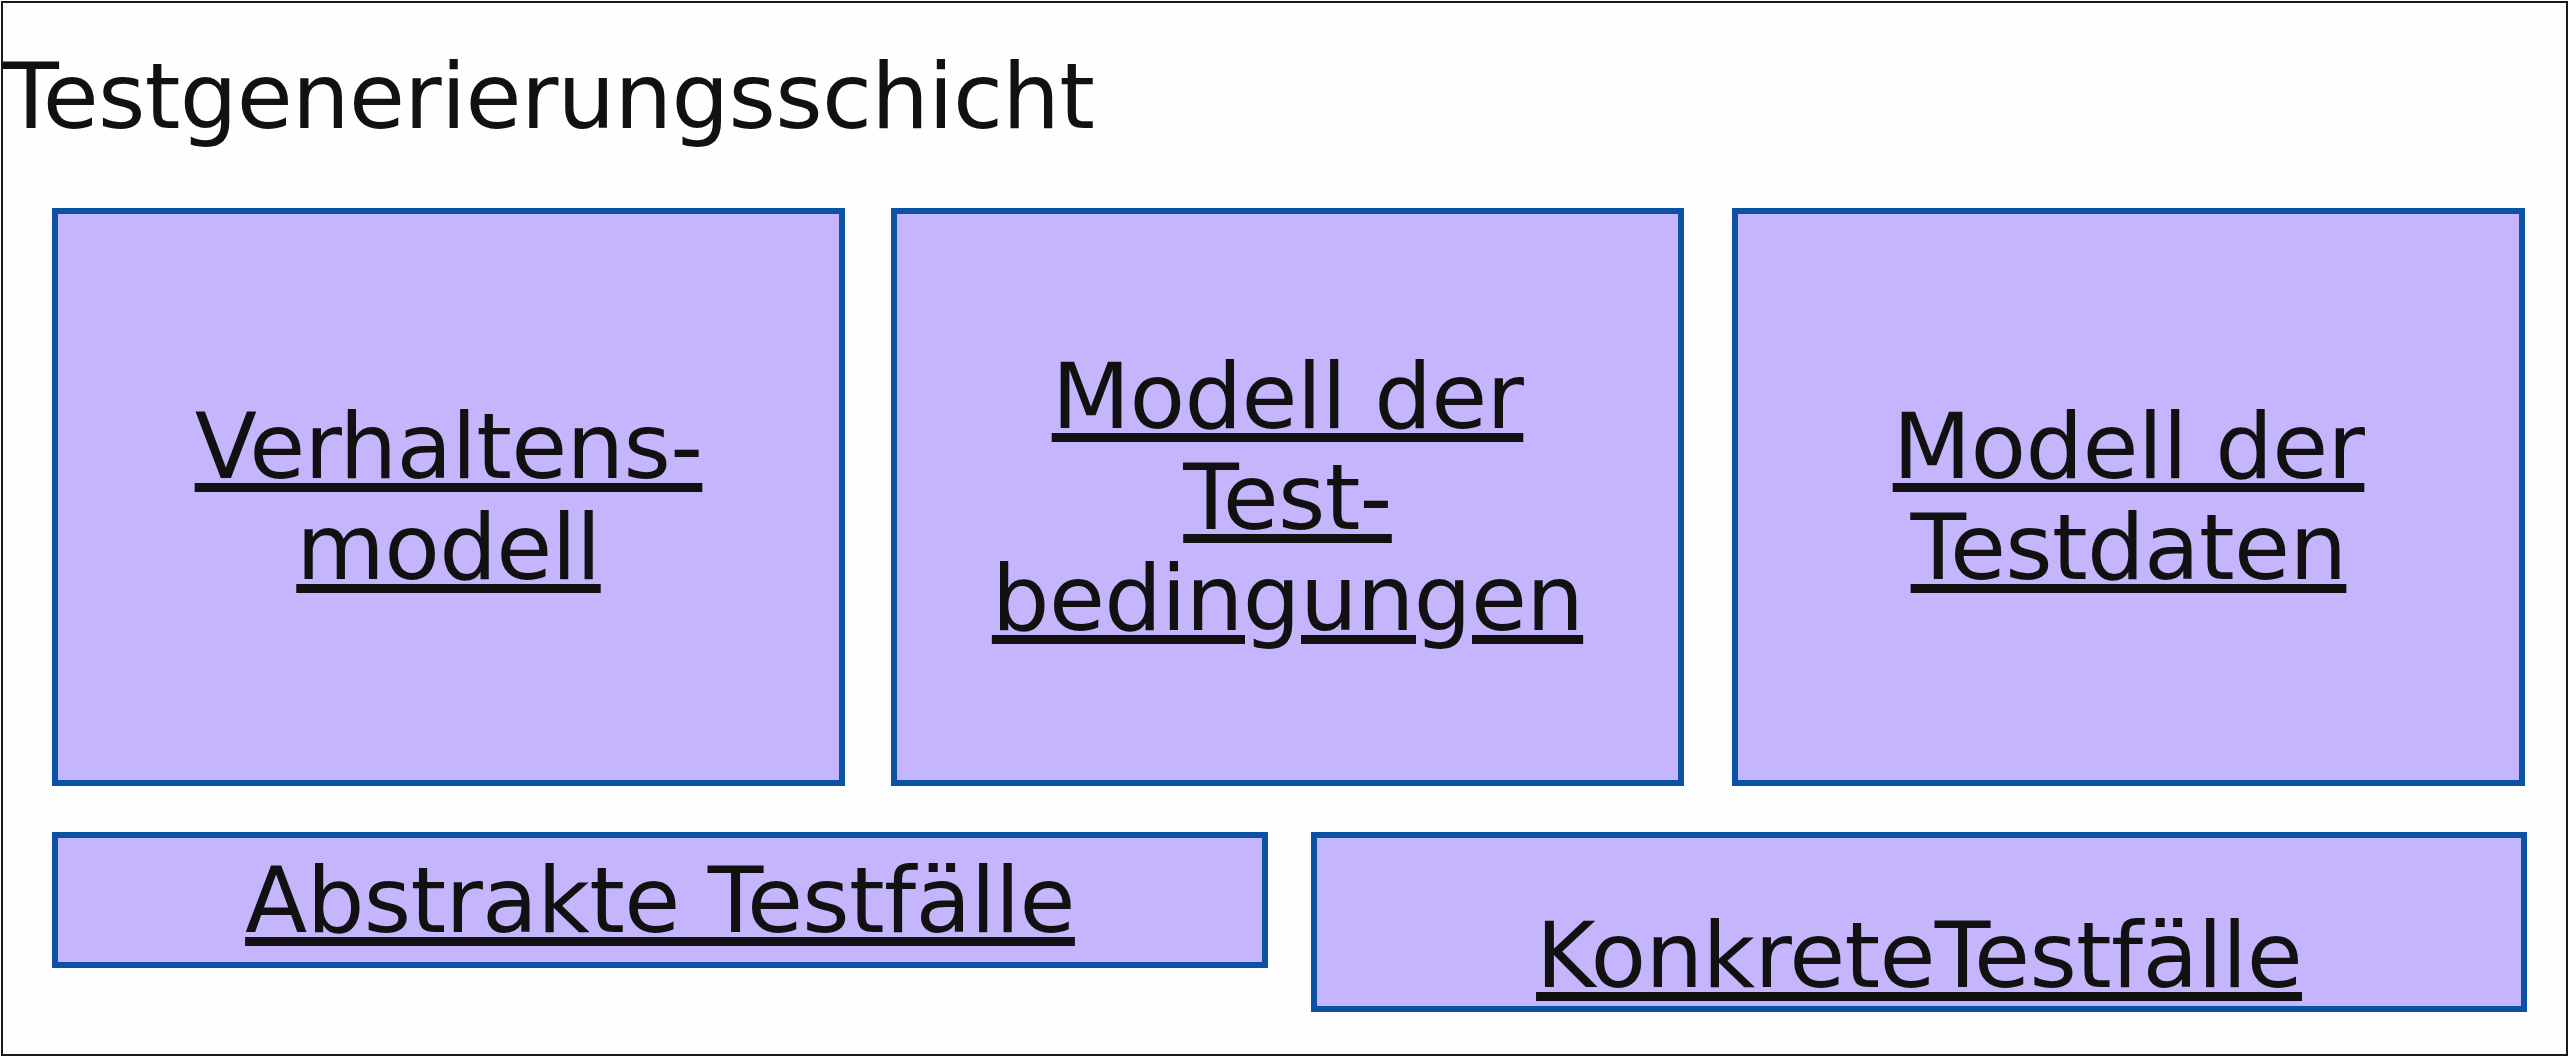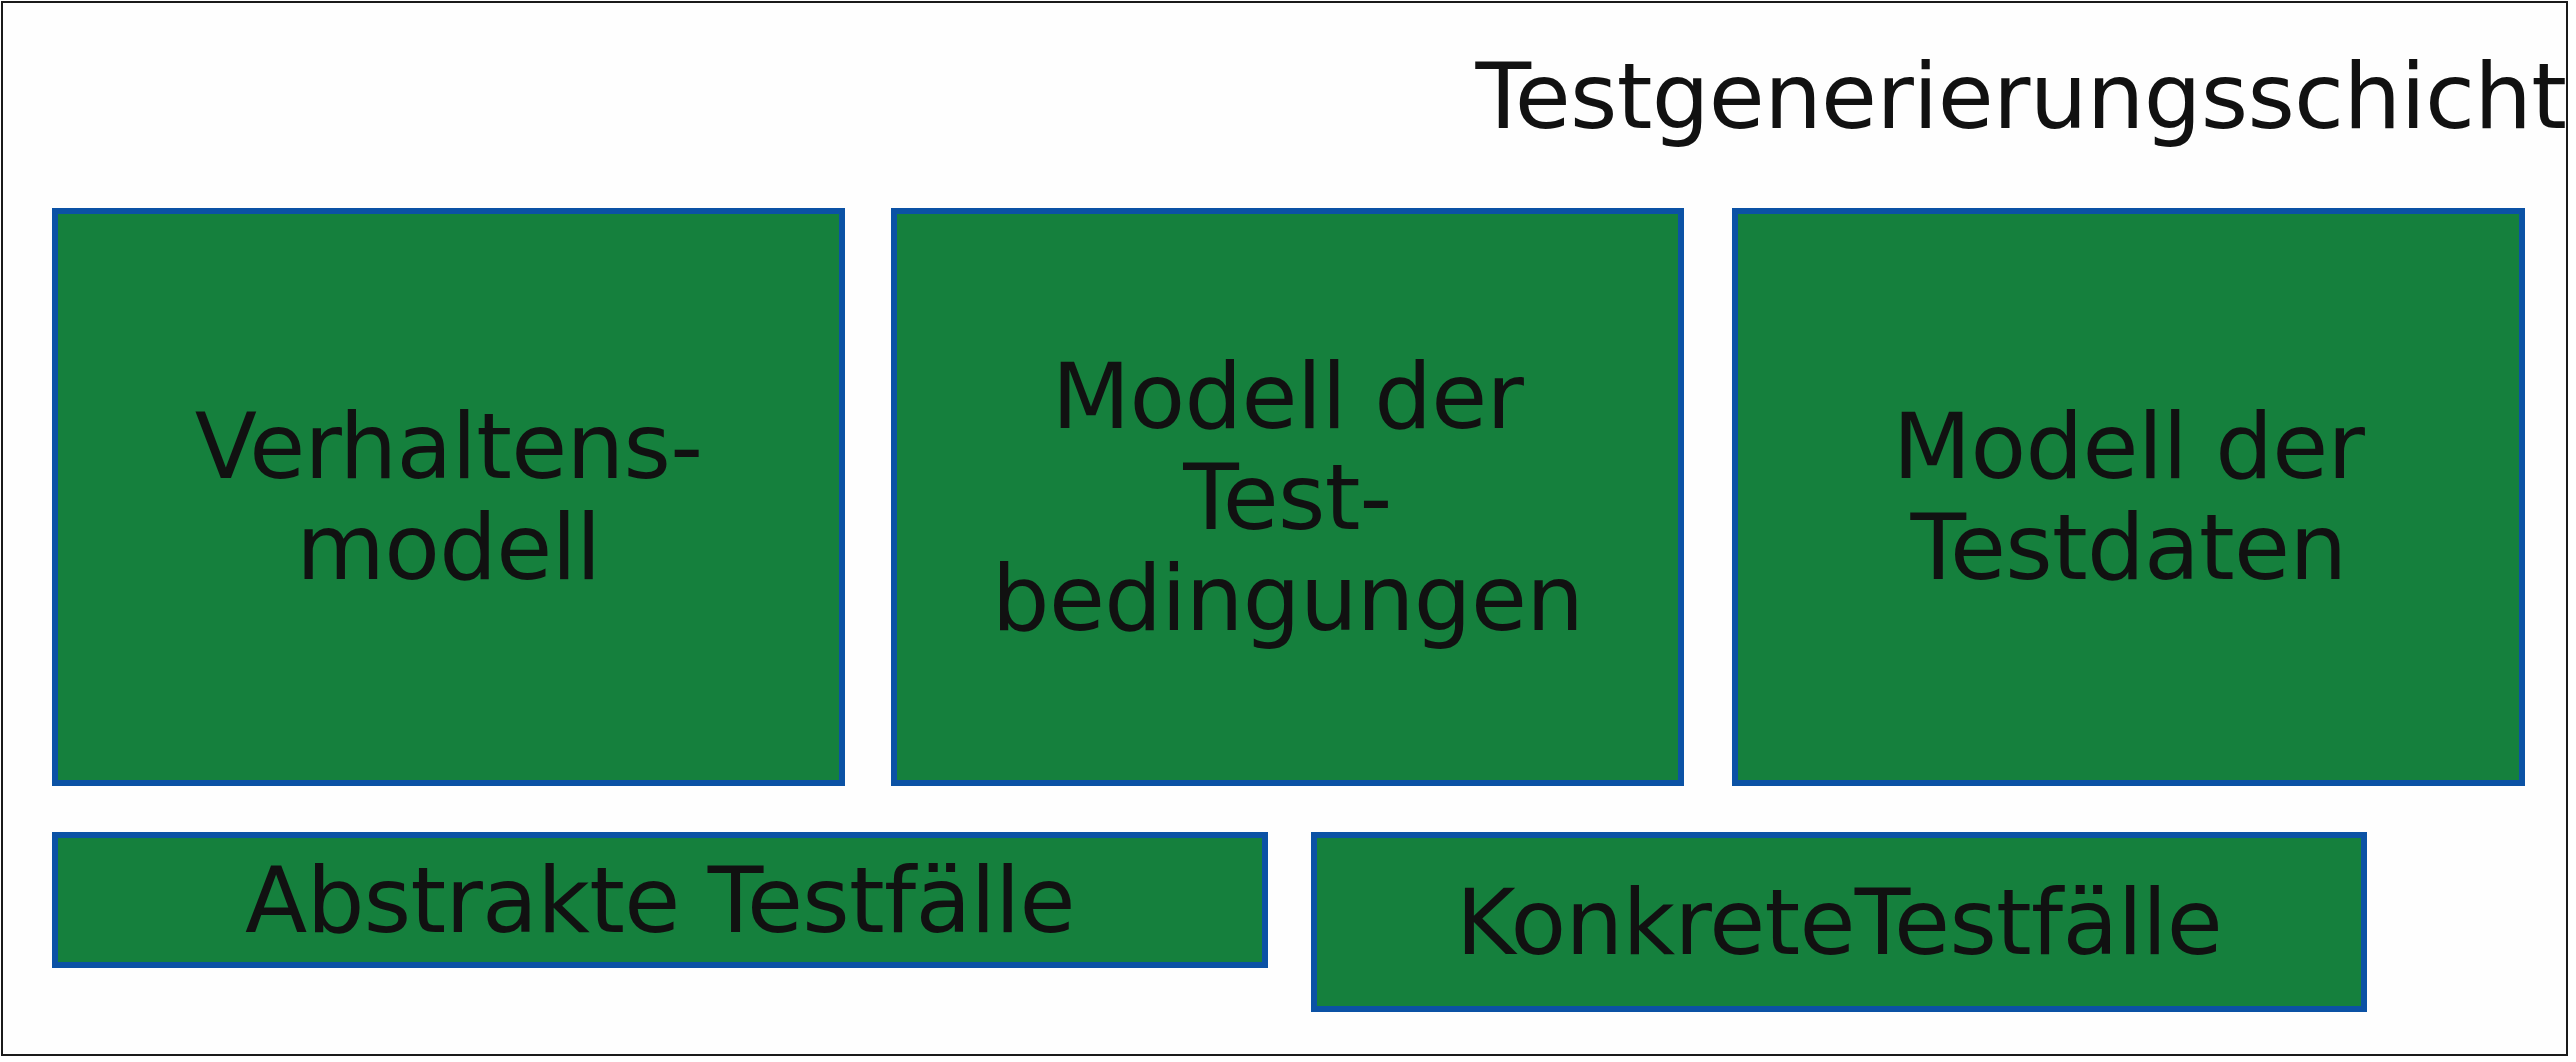--- a/index.html
+++ b/index.html
@@ -1,24 +1,24 @@
 <!DOCTYPE html>
 <html style="font-size:10.7px"><head>
 <meta charset="utf-8">
 <style>
   html, body { margin: 0; padding: 0; background: #ffffff; }
   body { width: 2576px; height: 1063px; position: relative; overflow: hidden;
          font-family: "DejaVu Sans", "Liberation Sans", sans-serif; color: #111111; }
   .frame { position: absolute; left: 1.3px; top: 1.3px; width: 2567px; height: 1055px;
            border: 2.7px solid #1a1a1a; background: #fefefe; box-sizing: border-box; }
-  .title { position: absolute; left: 0; right: 0; top: 40px; text-align: right;
+  .title { position: absolute; left: 0; right: 0; top: 40px; text-align: left;
            font-size: 91px; line-height: 107px; letter-spacing: -0.7px; }
-  .box { position: absolute; border: 6.7px solid #0b52a5; box-sizing: border-box; background: #15803d;
+  .box { position: absolute; border: 6.7px solid #0b52a5; box-sizing: border-box; background: #c4b5fd;
          display: flex; align-items: center; justify-content: center; text-align: center;
-         font-size: 91px; line-height: 101px; letter-spacing: -0.7px; }
+         font-size: 91px; line-height: 101px; letter-spacing: -0.7px; text-decoration: underline; }
   .box span { display: block; white-space: pre-line; }
 </style>
 </head>
 <body>
 
 <div class="frame">
   <div class="title">Testgenerierungsschicht</div>
 </div>
 
 <div class="box" style="left:52px; top:208px; width:793px; height:578px;">
@@ -34,16 +34,16 @@
 
 <div class="box" style="left:1732px; top:208px; width:793px; height:578px;">
   <span>Modell der
 Testdaten</span>
 </div>
 
 <div class="box" style="left:52px; top:832px; width:1216px; height:136px;">
   <span>Abstrakte Testfälle</span>
 </div>
 
-<div class="box" style="left:1311px; top:832px; width:1056px; height:180px;">
+<div class="box" style="left:1311px; top:832px; width:1216px; height:180px;align-items:flex-end;">
   <span>KonkreteTestfälle</span>
 </div>
 
 
 </body></html>

